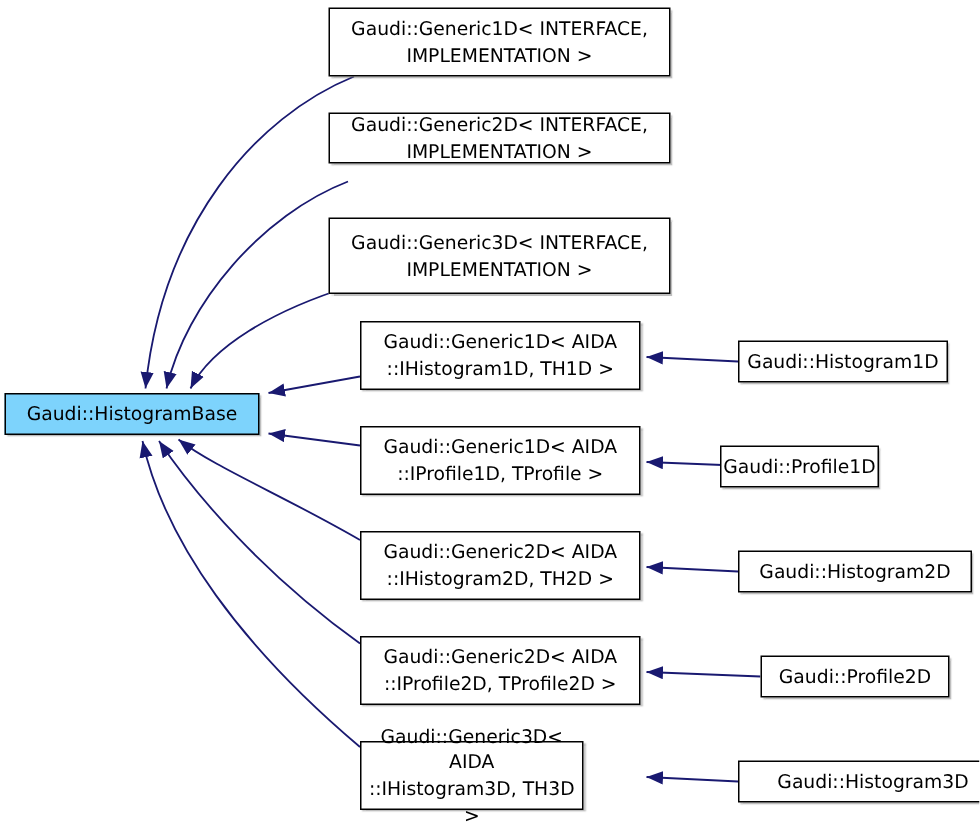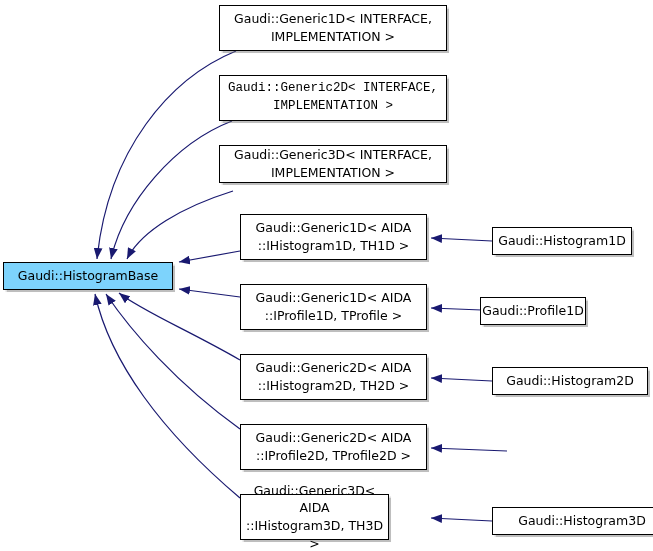--- a/index.html
+++ b/index.html
@@ -33,22 +33,22 @@
     cursor: pointer;
   }
   .node.base {
     background: #7dd3fc;
     border-width: 1.5px;
     cursor: default;
   }
   
   .n-base        { left: 3px;   top: 262px; width: 170px; height: 28px; }
   .n-g1d-tpl     { left: 219px; top: 5px;   width: 228px; height: 46px; }
-  .n-g2d-tpl     { left: 219px; top: 75px;  width: 228px; height: 46px; font-family: Liberation Mono, monospace; }
-  .n-g3d-tpl     { left: 219px; top: 145px; width: 228px; height: 38px; }
+  .n-g2d-tpl     { left: 219px; top: 75px;  width: 228px; height: 34px; }
+  .n-g3d-tpl     { left: 219px; top: 145px; width: 228px; height: 51px; }
   .n-g1d-h1d     { left: 240px; top: 214px; width: 187px; height: 46px; }
   .n-g1d-p1d     { left: 240px; top: 284px; width: 187px; height: 46px; }
   .n-g2d-h2d     { left: 240px; top: 354px; width: 187px; height: 46px; }
   .n-g2d-p2d     { left: 240px; top: 424px; width: 187px; height: 46px; }
   .n-g3d-h3d     { left: 240px; top: 494px; width: 149px; height: 46px; }
   .n-hist1d      { left: 492px; top: 227px; width: 140px; height: 28px; }
   .n-prof1d      { left: 480px; top: 297px; width: 106px; height: 28px; }
   .n-hist2d      { left: 492px; top: 367px; width: 156px; height: 28px; }
   .n-prof2d      { left: 507px; top: 437px; width: 126px; height: 28px; }
   .n-hist3d      { left: 492px; top: 507px; width: 180px; height: 28px; }
@@ -106,16 +106,17 @@
 
   <div class="node n-g3d-h3d">Gaudi::Generic3D&lt; AIDA
 ::IHistogram3D, TH3D &gt;</div>
 
   <div class="node n-hist1d">Gaudi::Histogram1D</div>
 
   <div class="node n-prof1d">Gaudi::Profile1D</div>
 
   <div class="node n-hist2d">Gaudi::Histogram2D</div>
 
+  <div class="node n-prof2d">Gaudi::Profile2D</div>
 
   <div class="node n-hist3d">Gaudi::Histogram3D</div>
 
 </div>
 
 </body></html>

